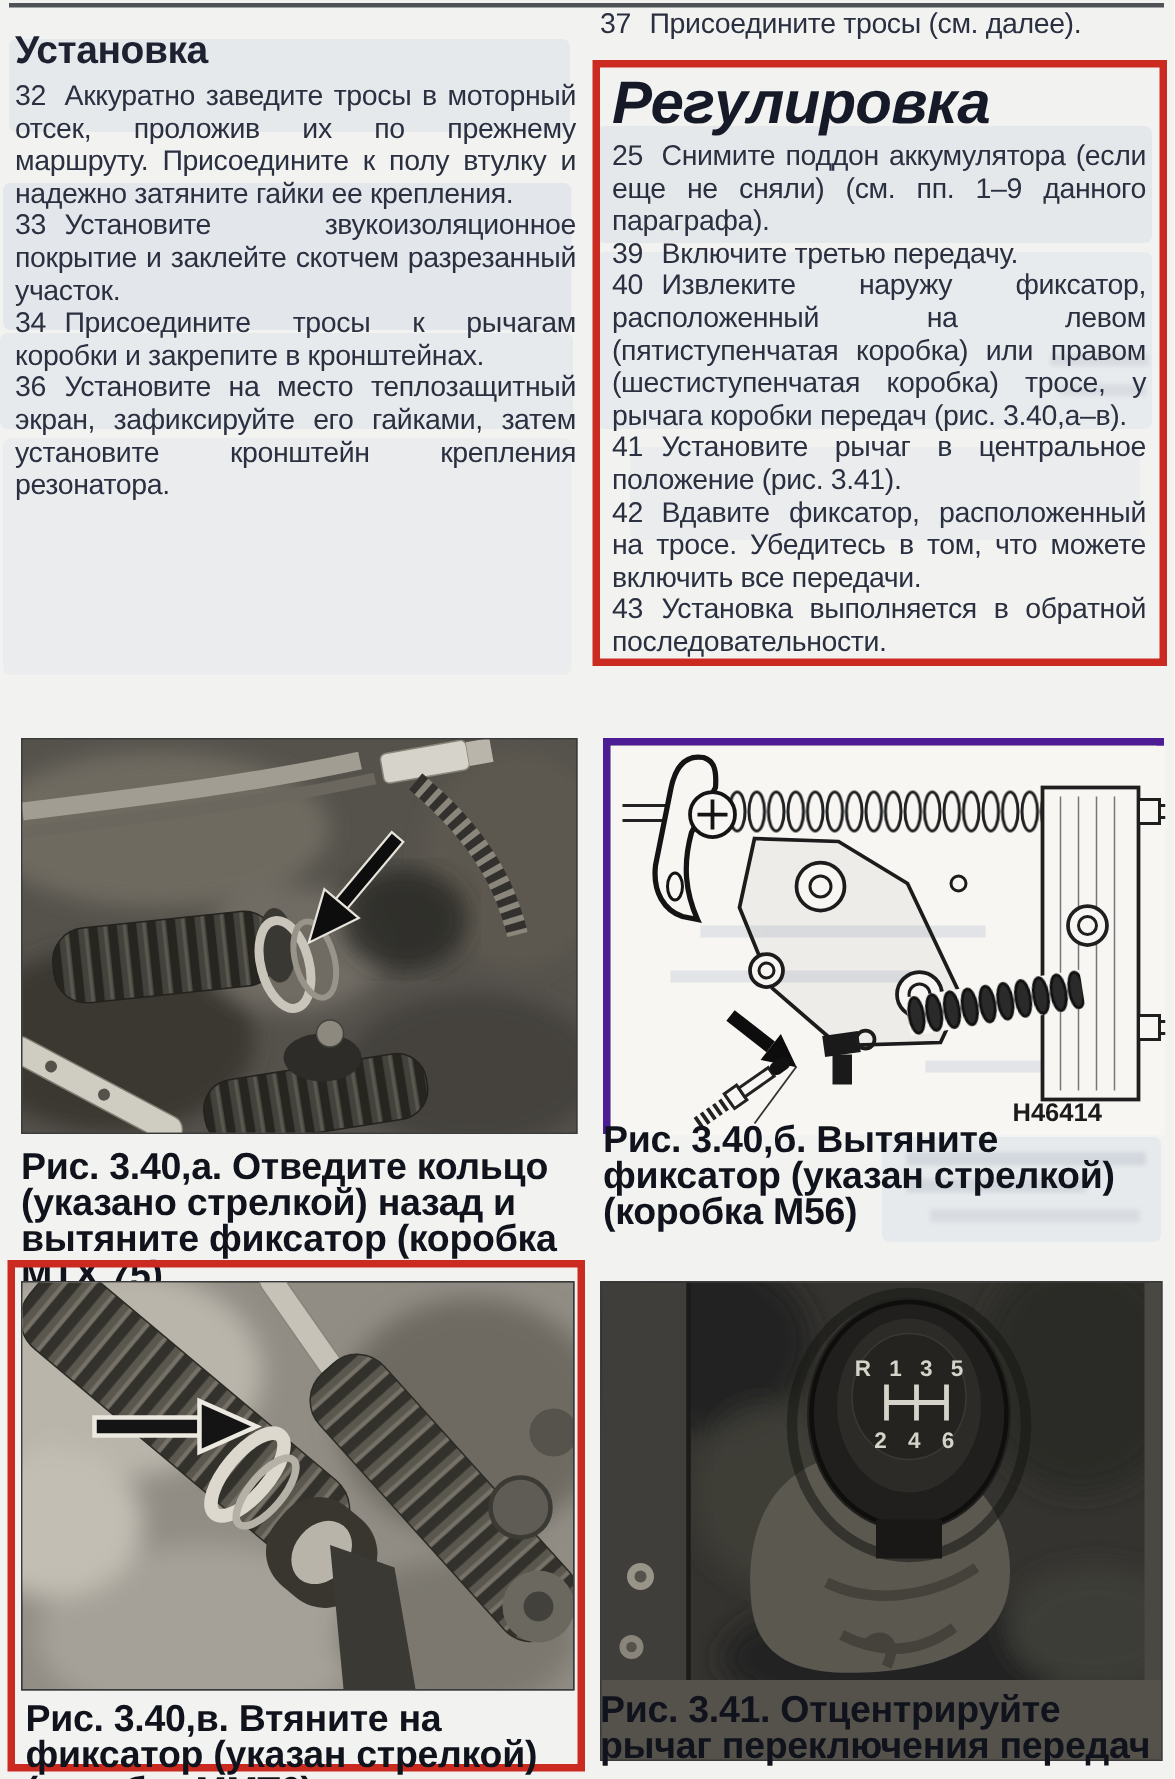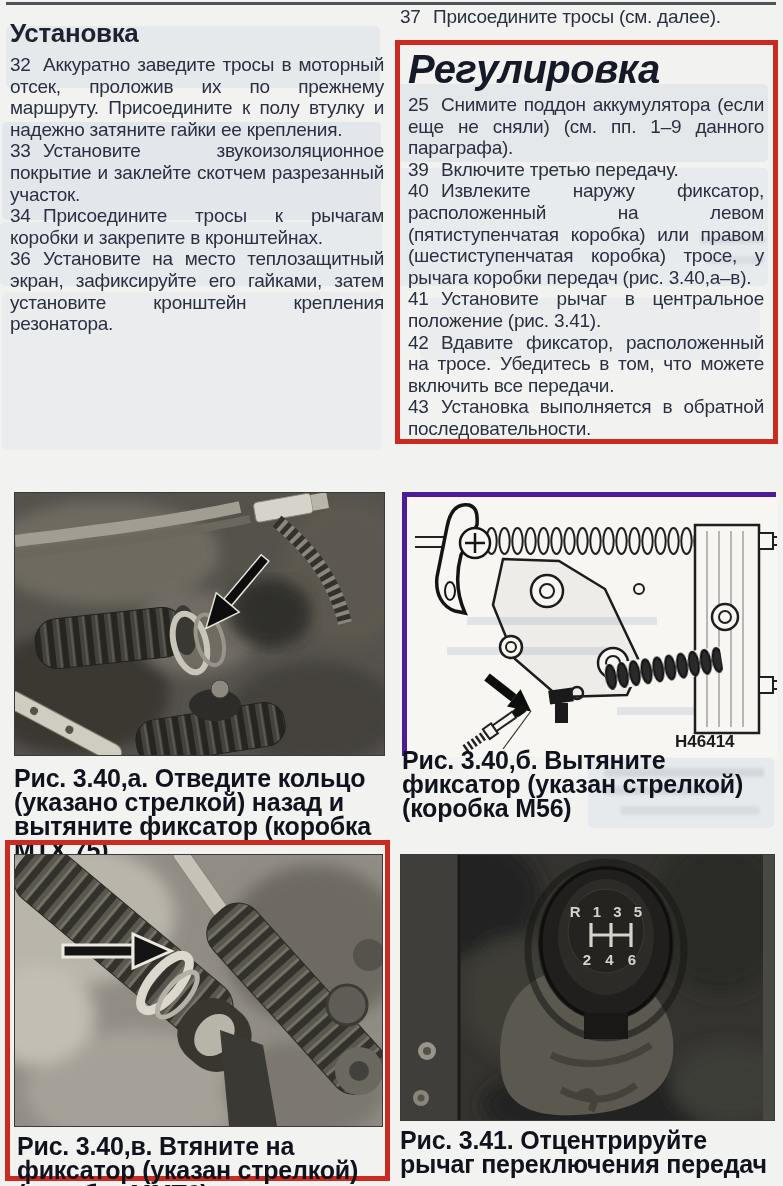--- a/index.html
+++ b/index.html
@@ -261,21 +261,21 @@
       <circle cx="344" cy="216" r="24" fill="#6b6860"></circle>
       <circle cx="344" cy="216" r="10" fill="#43413b"></circle>
       <circle cx="354" cy="100" r="16" fill="#55534c"></circle>
       <g transform="translate(48,96)">
         <rect x="0" y="-6" width="70" height="12" fill="#141414" stroke="#ece9e1" stroke-width="3"></rect>
         <polygon points="70,-17 108,0 70,17" fill="#141414" stroke="#ece9e1" stroke-width="3"></polygon>
       </g>
     </svg>
   </div>
 
-  <div class="fig photo" style="left:400px;top:854px;width:375px;height:267px;">
+  <div class="fig photo" style="left:400px;top:854px;width:375px;height:320px;">
     <svg width="373" height="265" viewBox="0 0 373 265">
       <defs>
           <filter id="softD">
             <feGaussianBlur stdDeviation="9"></feGaussianBlur>
           </filter>
         </defs>
       <rect width="373" height="265" fill="#34332f"></rect>
       <g filter="url(#softD)">
         <ellipse cx="60" cy="40" rx="80" ry="60" fill="#222120"></ellipse>
         <ellipse cx="320" cy="60" rx="70" ry="80" fill="#2a2927"></ellipse>

